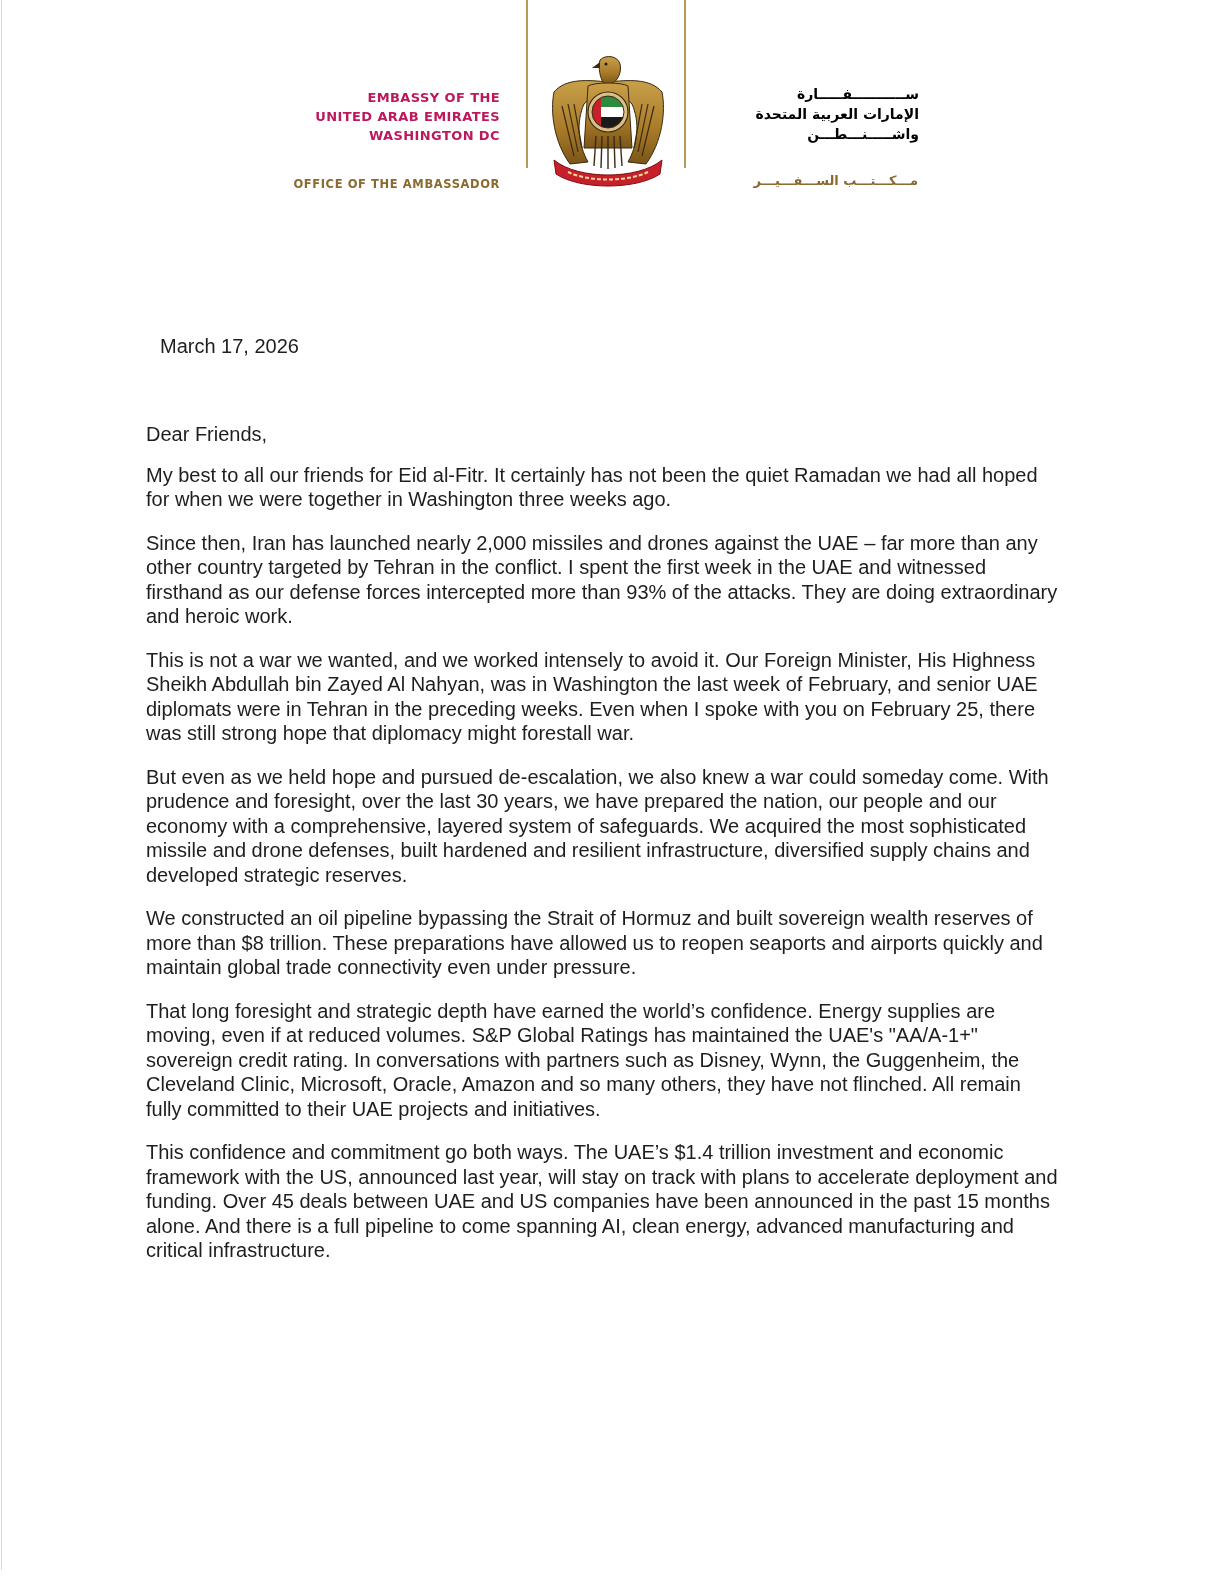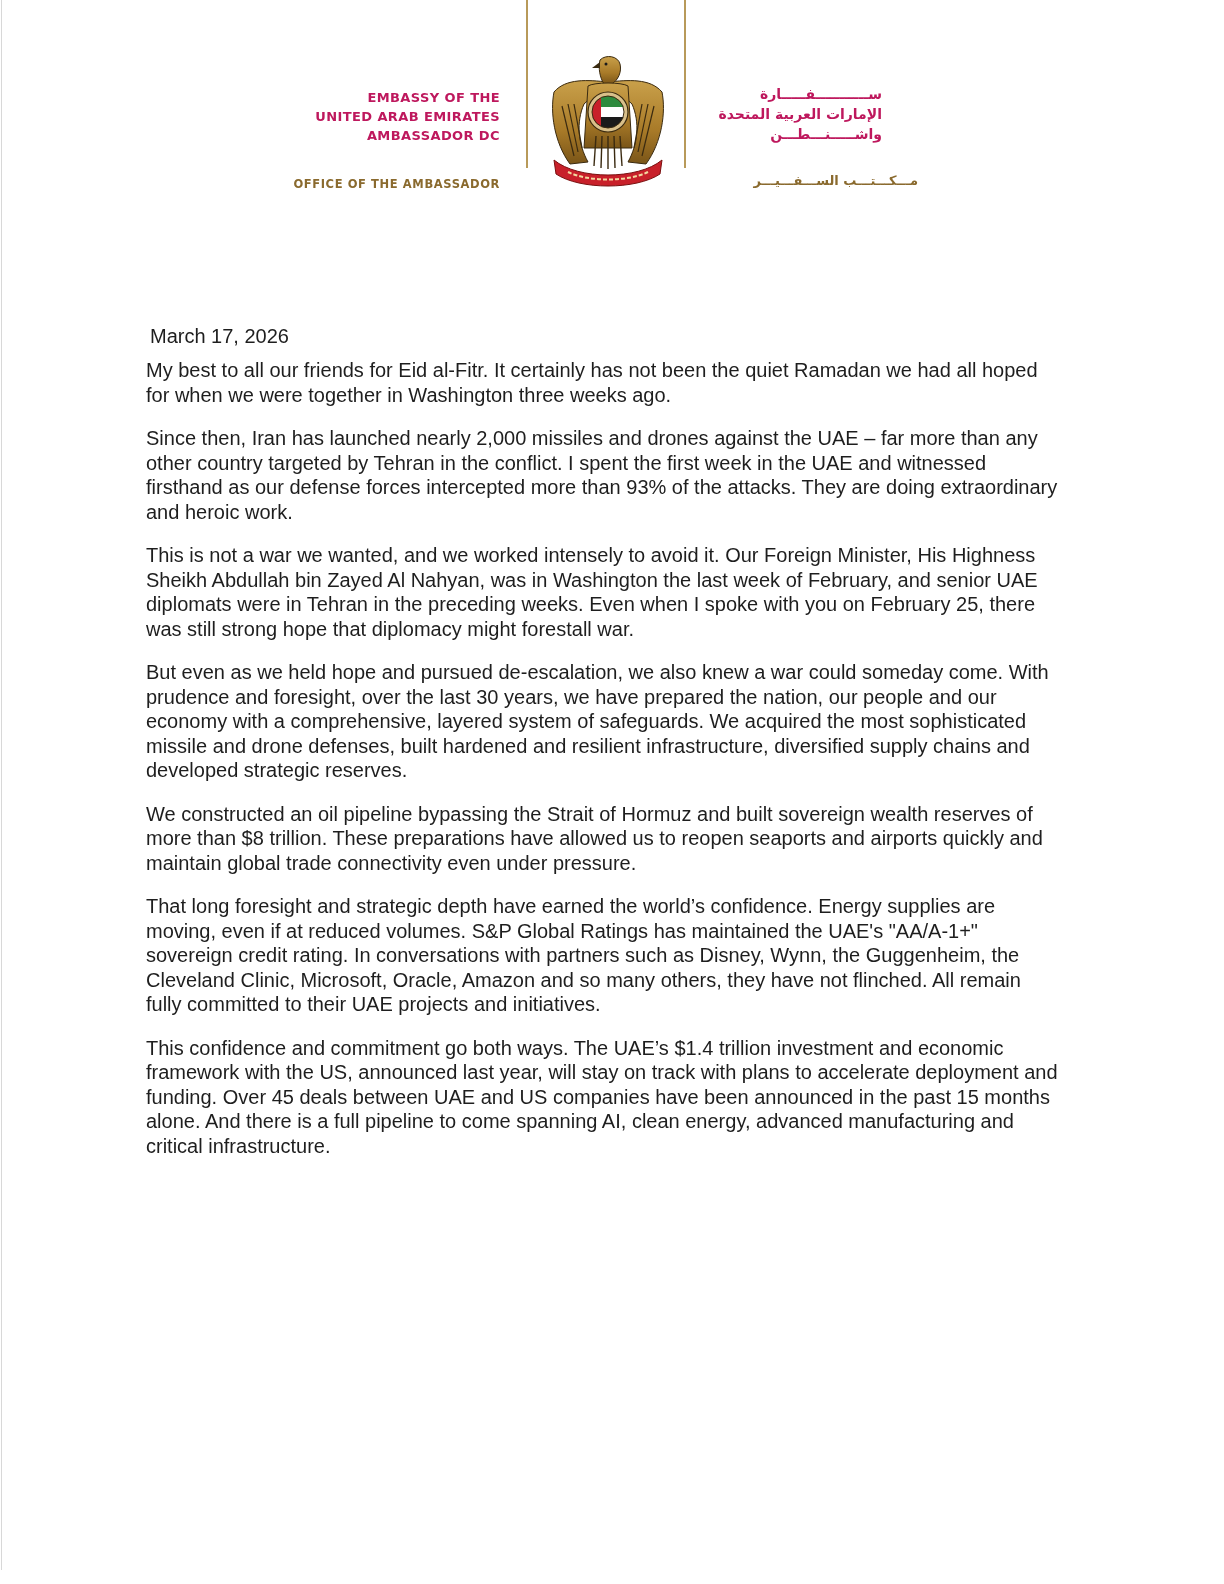--- a/index.html
+++ b/index.html
@@ -57,26 +57,26 @@
       top: 177px;
       text-align: left;
       color: #8a6a2e;
       font-family: "DejaVu Sans", sans-serif;
       font-weight: bold;
       font-size: 11.5px;
       letter-spacing: 0.6px;
     }
     .ar-block {
       position: absolute;
-      left: 672px;
+      left: 709px;
       top: 84px;
       width: 210px;
       text-align: right;
       direction: rtl;
-      color: #be185d;
+      color: #000000;
       font-family: "DejaVu Sans", sans-serif;
       font-weight: bold;
       font-size: 14px;
       line-height: 20px;
     }
     .ar-office {
       position: absolute;
       left: 708px;
       top: 173px;
       width: 210px;
@@ -98,21 +98,21 @@
       position: absolute;
       left: 146px;
       top: 320px;
       width: 930px;
       font-family: "Liberation Sans", sans-serif;
       font-size: 20px;
       line-height: 24.5px;
       color: #1e1e1e;
     }
     .date {
-      margin: 4px;
+      margin: 14px;
       height: 30px;
     }
     .salutation {
       margin: 58px 0 16px 0;
     }
     .para {
       margin: 0 16px 19px 0;
     }
   </style>
 </head>
@@ -120,21 +120,21 @@
 
 <div class="page-edge"></div>
 
 <header class="letterhead">
   <div class="vline left"></div>
   <div class="vline right"></div>
 
   <div class="en-block">
     <div>EMBASSY OF THE</div>
     <div>UNITED ARAB EMIRATES</div>
-    <div>AMBASSADOR DC</div>
+    <div>WASHINGTON DC</div>
   </div>
   <div class="en-office">OFFICE OF THE AMBASSADOR</div>
 
   <div class="emblem">
     <svg width="120" height="136" viewBox="0 0 120 136" xmlns="http://www.w3.org/2000/svg">
       <defs>
         <linearGradient id="goldg" x1="0" y1="0" x2="0" y2="1">
           <stop offset="0" stop-color="#c9a04a"></stop>
           <stop offset="0.6" stop-color="#a87a28"></stop>
           <stop offset="1" stop-color="#7a5518"></stop>
@@ -187,20 +187,21 @@
   <div class="ar-block">
     <div>ســـــــــــفـــــارة</div>
     <div>الإمارات العربية المتحدة</div>
     <div>واشـــــنـــطـــن</div>
   </div>
   <div class="ar-office">مـــكـــتـــب الســـفـــيـــر</div>
 </header>
 
 <main class="letter-body">
   <p class="date">March 17, 2026</p>
+  <p class="salutation">Dear Friends,</p>
   <p class="para">My best to all our friends for Eid al-Fitr. It certainly has not been the quiet Ramadan we had all hoped for when we were together in Washington three weeks ago.</p>
   <p class="para">Since then, Iran has launched nearly 2,000 missiles and drones against the UAE – far more than any other country targeted by Tehran in the conflict. I spent the first week in the UAE and witnessed firsthand as our defense forces intercepted more than 93% of the attacks. They are doing extraordinary and heroic work.</p>
   <p class="para">This is not a war we wanted, and we worked intensely to avoid it. Our Foreign Minister, His Highness Sheikh Abdullah bin Zayed Al Nahyan, was in Washington the last week of February, and senior UAE diplomats were in Tehran in the preceding weeks.  Even when I spoke with you on February 25, there was still strong hope that diplomacy might forestall war.</p>
   <p class="para">But even as we held hope and pursued de-escalation, we also knew a war could someday come. With prudence and foresight, over the last 30 years, we have prepared the nation, our people and our economy with a comprehensive, layered system of safeguards.  We acquired the most sophisticated missile and drone defenses, built hardened and resilient infrastructure, diversified supply chains and developed strategic reserves.</p>
   <p class="para">We constructed an oil pipeline bypassing the Strait of Hormuz and built sovereign wealth reserves of more than $8 trillion. These preparations have allowed us to reopen seaports and airports quickly and maintain global trade connectivity even under pressure.</p>
   <p class="para">That long foresight and strategic depth have earned the world’s confidence. Energy supplies are moving, even if at reduced volumes. S&amp;P Global Ratings has maintained the UAE's "AA/A-1+" sovereign credit rating. In conversations with partners such as Disney, Wynn, the Guggenheim, the Cleveland Clinic, Microsoft, Oracle, Amazon and so many others, they have not flinched. All remain fully committed to their UAE projects and initiatives.</p>
   <p class="para">This confidence and commitment go both ways. The UAE’s $1.4 trillion investment and economic framework with the US, announced last year, will stay on track with plans to accelerate deployment and funding. Over 45 deals between UAE and US companies have been announced in the past 15 months alone. And there is a full pipeline to come spanning AI, clean energy, advanced manufacturing and critical infrastructure.</p>
 </main>
 
 </body></html>

